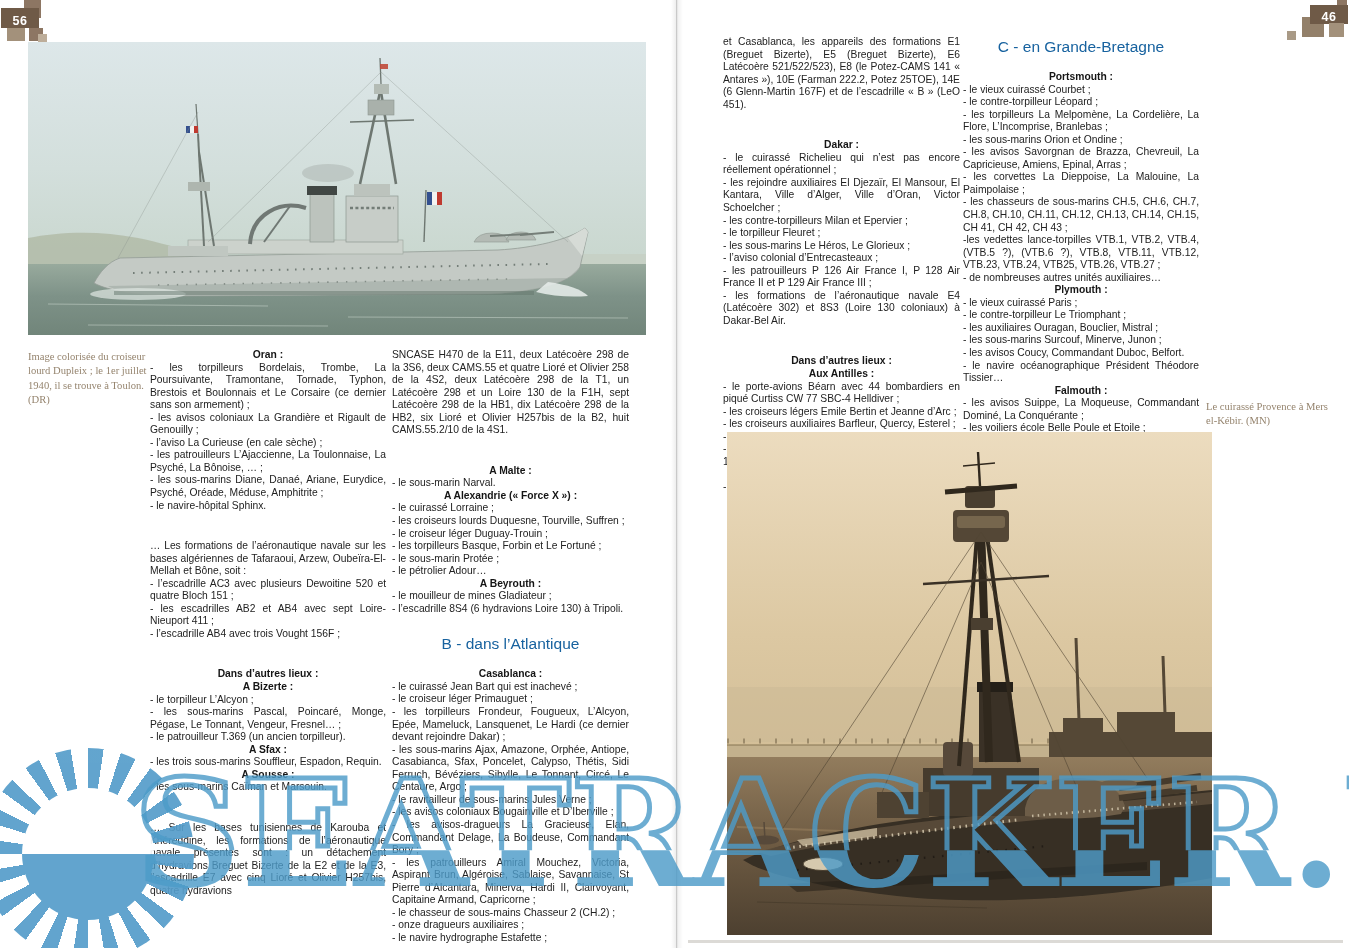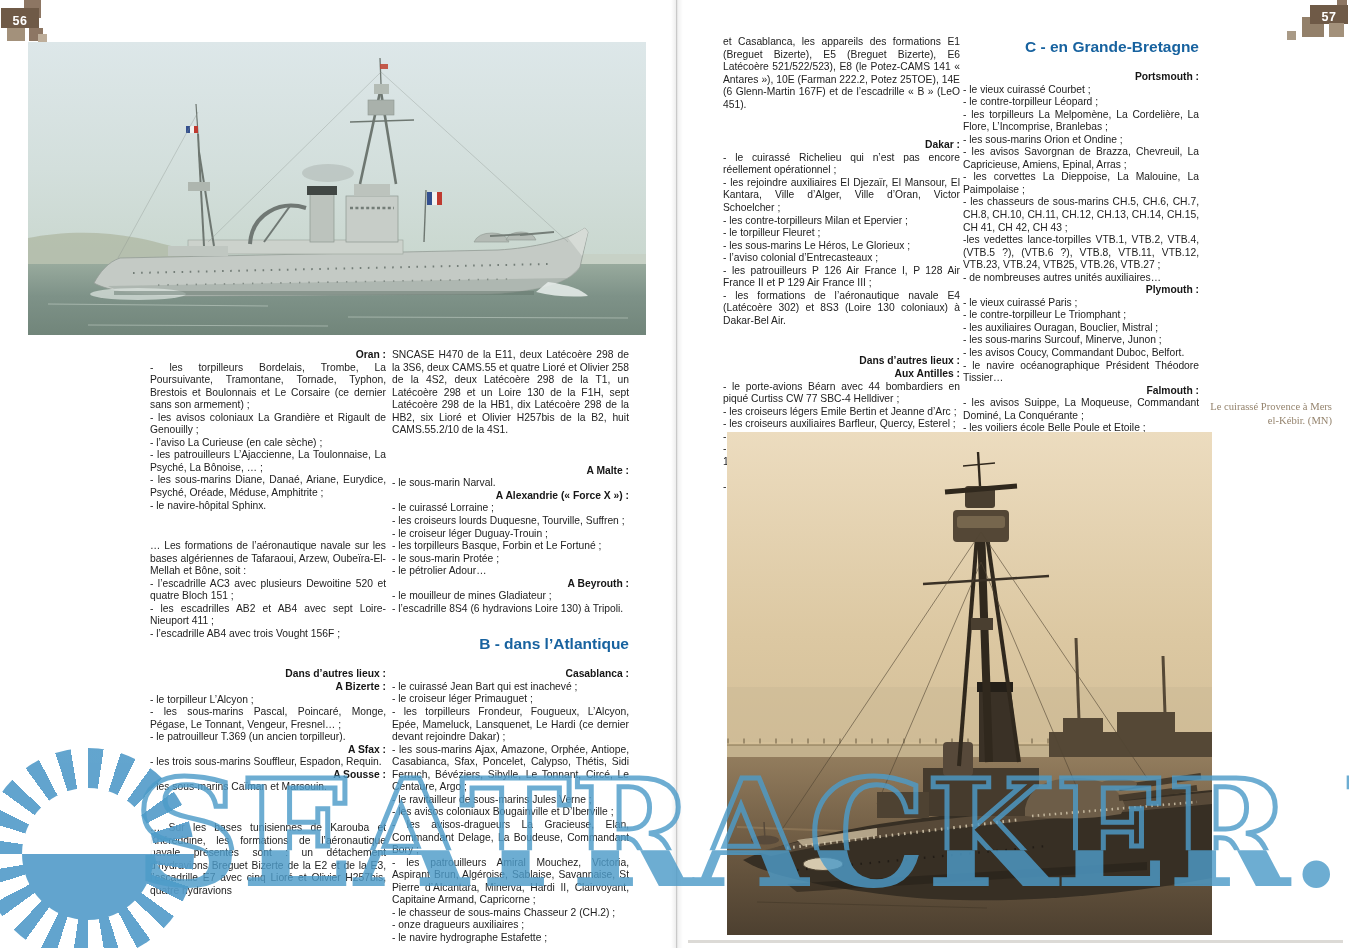--- a/index.html
+++ b/index.html
@@ -21,32 +21,32 @@
   
   .photo{position:absolute;overflow:hidden}
   .photo svg{display:block;width:100%;height:100%}
   .photo-dupleix{left:28px;top:42px;width:618px;height:293px}
   .photo-provence{left:727px;top:432px;width:485px;height:503px}
 
   
   .caption{position:absolute;font-family:"Liberation Serif",serif;font-size:10.6px;
     line-height:14.4px;color:#95846e}
   .caption-left{left:28px;top:350px;width:124px;text-align:left}
-  .caption-right{left:1206px;top:400px;width:126px;text-align:right}
+  .caption-right{left:1206px;top:400px;width:126px;}
 
   
   .col{position:absolute;color:#222;font-size:10.3px;line-height:12.55px}
   .col-l1{left:150px;top:349px;width:236px}
   .col-l2{left:392px;top:349px;width:237px}
   .col-r1{left:723px;top:36px;width:237px}
   .col-r2{left:963px;top:36px;width:236px}
   .blk-p{text-align:justify}
-  .blk-b{font-weight:bold;color:#151515;text-align:right}
-  .blk-H{font-weight:bold;color:#17629f;font-size:15.5px;line-height:18px;
-    margin:20px 0 15px;text-align:right}
+  .blk-b{font-weight:bold;color:#151515;text-align:center}
+  .blk-H{font-weight:normal;color:#17629f;font-size:15.5px;line-height:18px;
+    margin:20px 0 15px;text-align:center}
   .blk-H:first-child{margin-top:2px}
   .g{margin-top:28px}
 
   
   .watermark{position:absolute;inset:0;z-index:30;pointer-events:none}
   .wm-text{position:absolute;left:134px;top:760px;font-family:"DejaVu Serif",serif;
     font-weight:bold;font-size:148px;line-height:148px;white-space:nowrap;opacity:.82}
   .wm-outline{color:transparent;-webkit-text-stroke:5px #4e9cc9}
   .wm-outline{clip-path:inset(0 0 39% 0)}
   .wm-solid{color:#4e9cc9;clip-path:inset(61% 0 0 0)}
@@ -65,21 +65,21 @@
   <div class="pagenum" style="left:1px;top:8px;width:38px;height:20px;background:#6f5a47">
       <span>56</span>
     </div>
   <div class="sq" style="left:7px;top:28px;width:18px;height:13px;background:#a3917b"></div>
   <div class="sq" style="left:29px;top:28px;width:14px;height:13px;background:#8d7663"></div>
   <div class="sq" style="left:38px;top:34px;width:9px;height:9px;background:#bdad99"></div>
 
   <div class="sq" style="left:1337px;top:0;width:10px;height:10px;background:#8d7663"></div>
   <div class="sq" style="left:1302px;top:17px;width:22px;height:20px;background:#93806a"></div>
   <div class="pagenum" style="left:1310px;top:5px;width:38px;height:19px;background:#6f5a47">
-      <span>57</span>
+      <span>46</span>
     </div>
   <div class="sq" style="left:1329px;top:23px;width:15px;height:14px;background:#a3917b"></div>
   <div class="sq" style="left:1287px;top:31px;width:9px;height:9px;background:#a99a86"></div>
 
   <div class="photo photo-dupleix">
     <svg viewBox="0 0 618 293" preserveAspectRatio="none">
       <defs>
         <linearGradient id="sky1" x1="0" y1="0" x2="0" y2="1">
           <stop offset="0" stop-color="#dde7e9"></stop>
             <stop offset=".55" stop-color="#d3dfdc"></stop>
@@ -147,20 +147,21 @@
           <line x1="353" y1="30" x2="180" y2="200"></line>
           <line x1="353" y1="30" x2="540" y2="200"></line>
           <line x1="170" y1="70" x2="90" y2="216"></line>
         </g>
       <path d="M520 240 q30 4 40 14 q-28 2 -52 -4 z" fill="#e9efec" opacity=".85"></path>
       <ellipse cx="110" cy="252" rx="48" ry="6" fill="#dfe7e2" opacity=".7"></ellipse>
       <rect x="86" y="249" width="420" height="4" fill="#64756c" opacity=".5"></rect>
     </svg>
   </div>
 
+  <div class="caption caption-left">Image colorisée du croiseur lourd Dupleix ; le 1er juillet 1940, il se trouve à Toulon. (DR)</div>
 
   <div class="col col-l1">
       <div class="blk blk-b">Oran :</div>
       <div class="blk blk-p">- les torpilleurs Bordelais, Trombe, La Poursuivante, Tramontane, Tornade, Typhon, Brestois et Boulonnais et Le Corsaire (ce dernier sans son armement) ;</div>
       <div class="blk blk-p">- les avisos coloniaux La Grandière et Rigault de Genouilly ;</div>
       <div class="blk blk-p">- l’aviso La Curieuse (en cale sèche) ;</div>
       <div class="blk blk-p">- les patrouilleurs L’Ajaccienne, La Toulonnaise, La Psyché, La Bônoise, … ;</div>
       <div class="blk blk-p">- les sous-marins Diane, Danaé, Ariane, Eurydice, Psyché, Oréade, Méduse, Amphitrite ;</div>
       <div class="blk blk-p">- le navire-hôpital Sphinx.</div>
       <div class="blk blk-p g">… Les formations de l’aéronautique navale sur les bases algériennes de Tafaraoui, Arzew, Oubeïra-El-Mellah et Bône, soit :</div>

